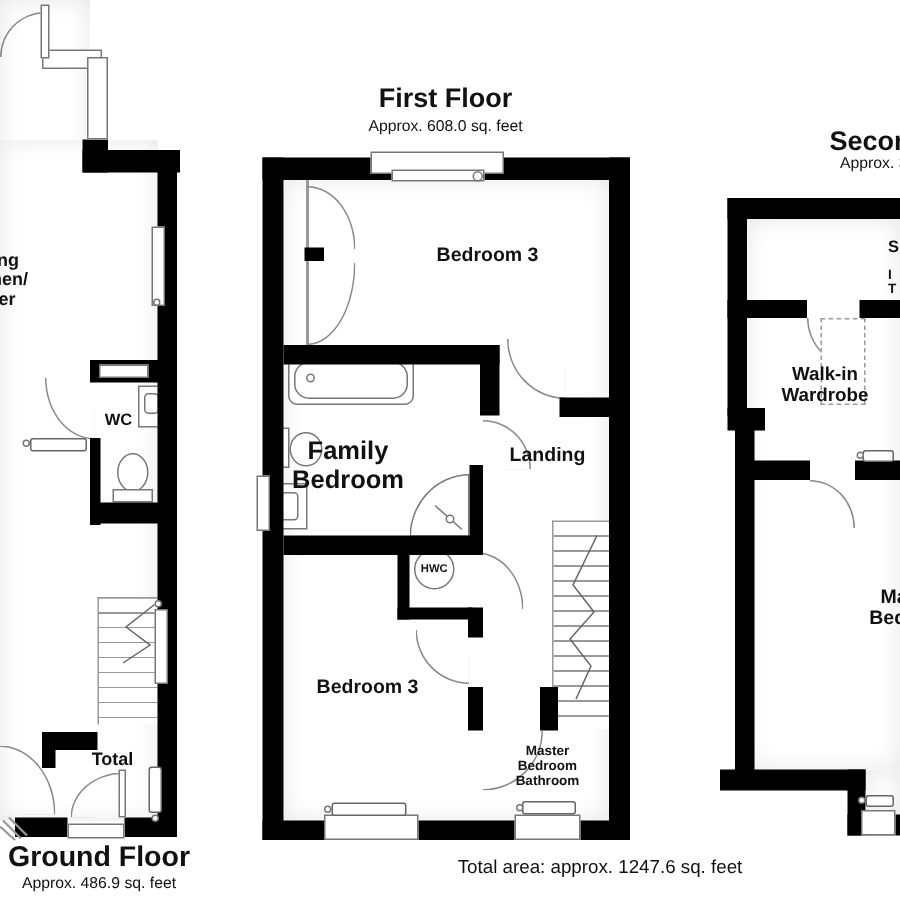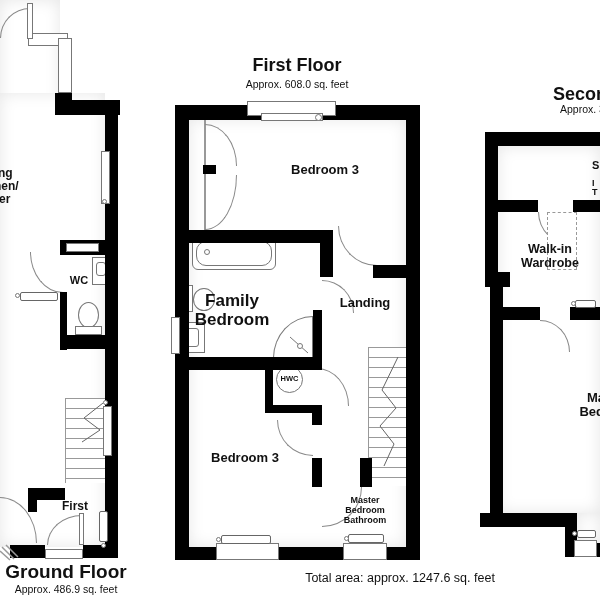--- a/index.html
+++ b/index.html
@@ -70,21 +70,21 @@
     <div class="win" style="left:79px;top:513px;width:5px;height:32px;"></div>
 
     <div class="stairs" style="left:65px;top:398px;width:40px;height:85px;"></div>
 
     <div class="lbl" style="left:-60px;top:167px;width:110px;font-size:12px;">
       <div>Living</div>
       <div>Kitchen/</div>
       <div>Diner</div>
     </div>
     <div class="lbl" style="left:62px;top:274px;width:34px;font-size:11px;">WC</div>
-    <div class="lbl" style="left:55px;top:500px;width:40px;font-size:12px;">First</div>
+    <div class="lbl" style="left:55px;top:500px;width:40px;font-size:12px;">Total</div>
     <div class="title" style="left:-14px;top:561px;width:160px;font-size:19px;">Ground Floor</div>
     <div class="sub" style="left:-14px;top:583px;width:160px;font-size:10.5px;">Approx. 486.9 sq. feet</div>
   </div>
 
   <div>
     <div class="room" style="left:189px;top:119px;width:217px;height:428px;"></div>
 
     <div class="wall" style="left:175px;top:105px;width:245px;height:15px;"></div>
     <div class="wall" style="left:175px;top:105px;width:14px;height:455px;"></div>
     <div class="wall" style="left:406px;top:105px;width:14px;height:455px;"></div>

